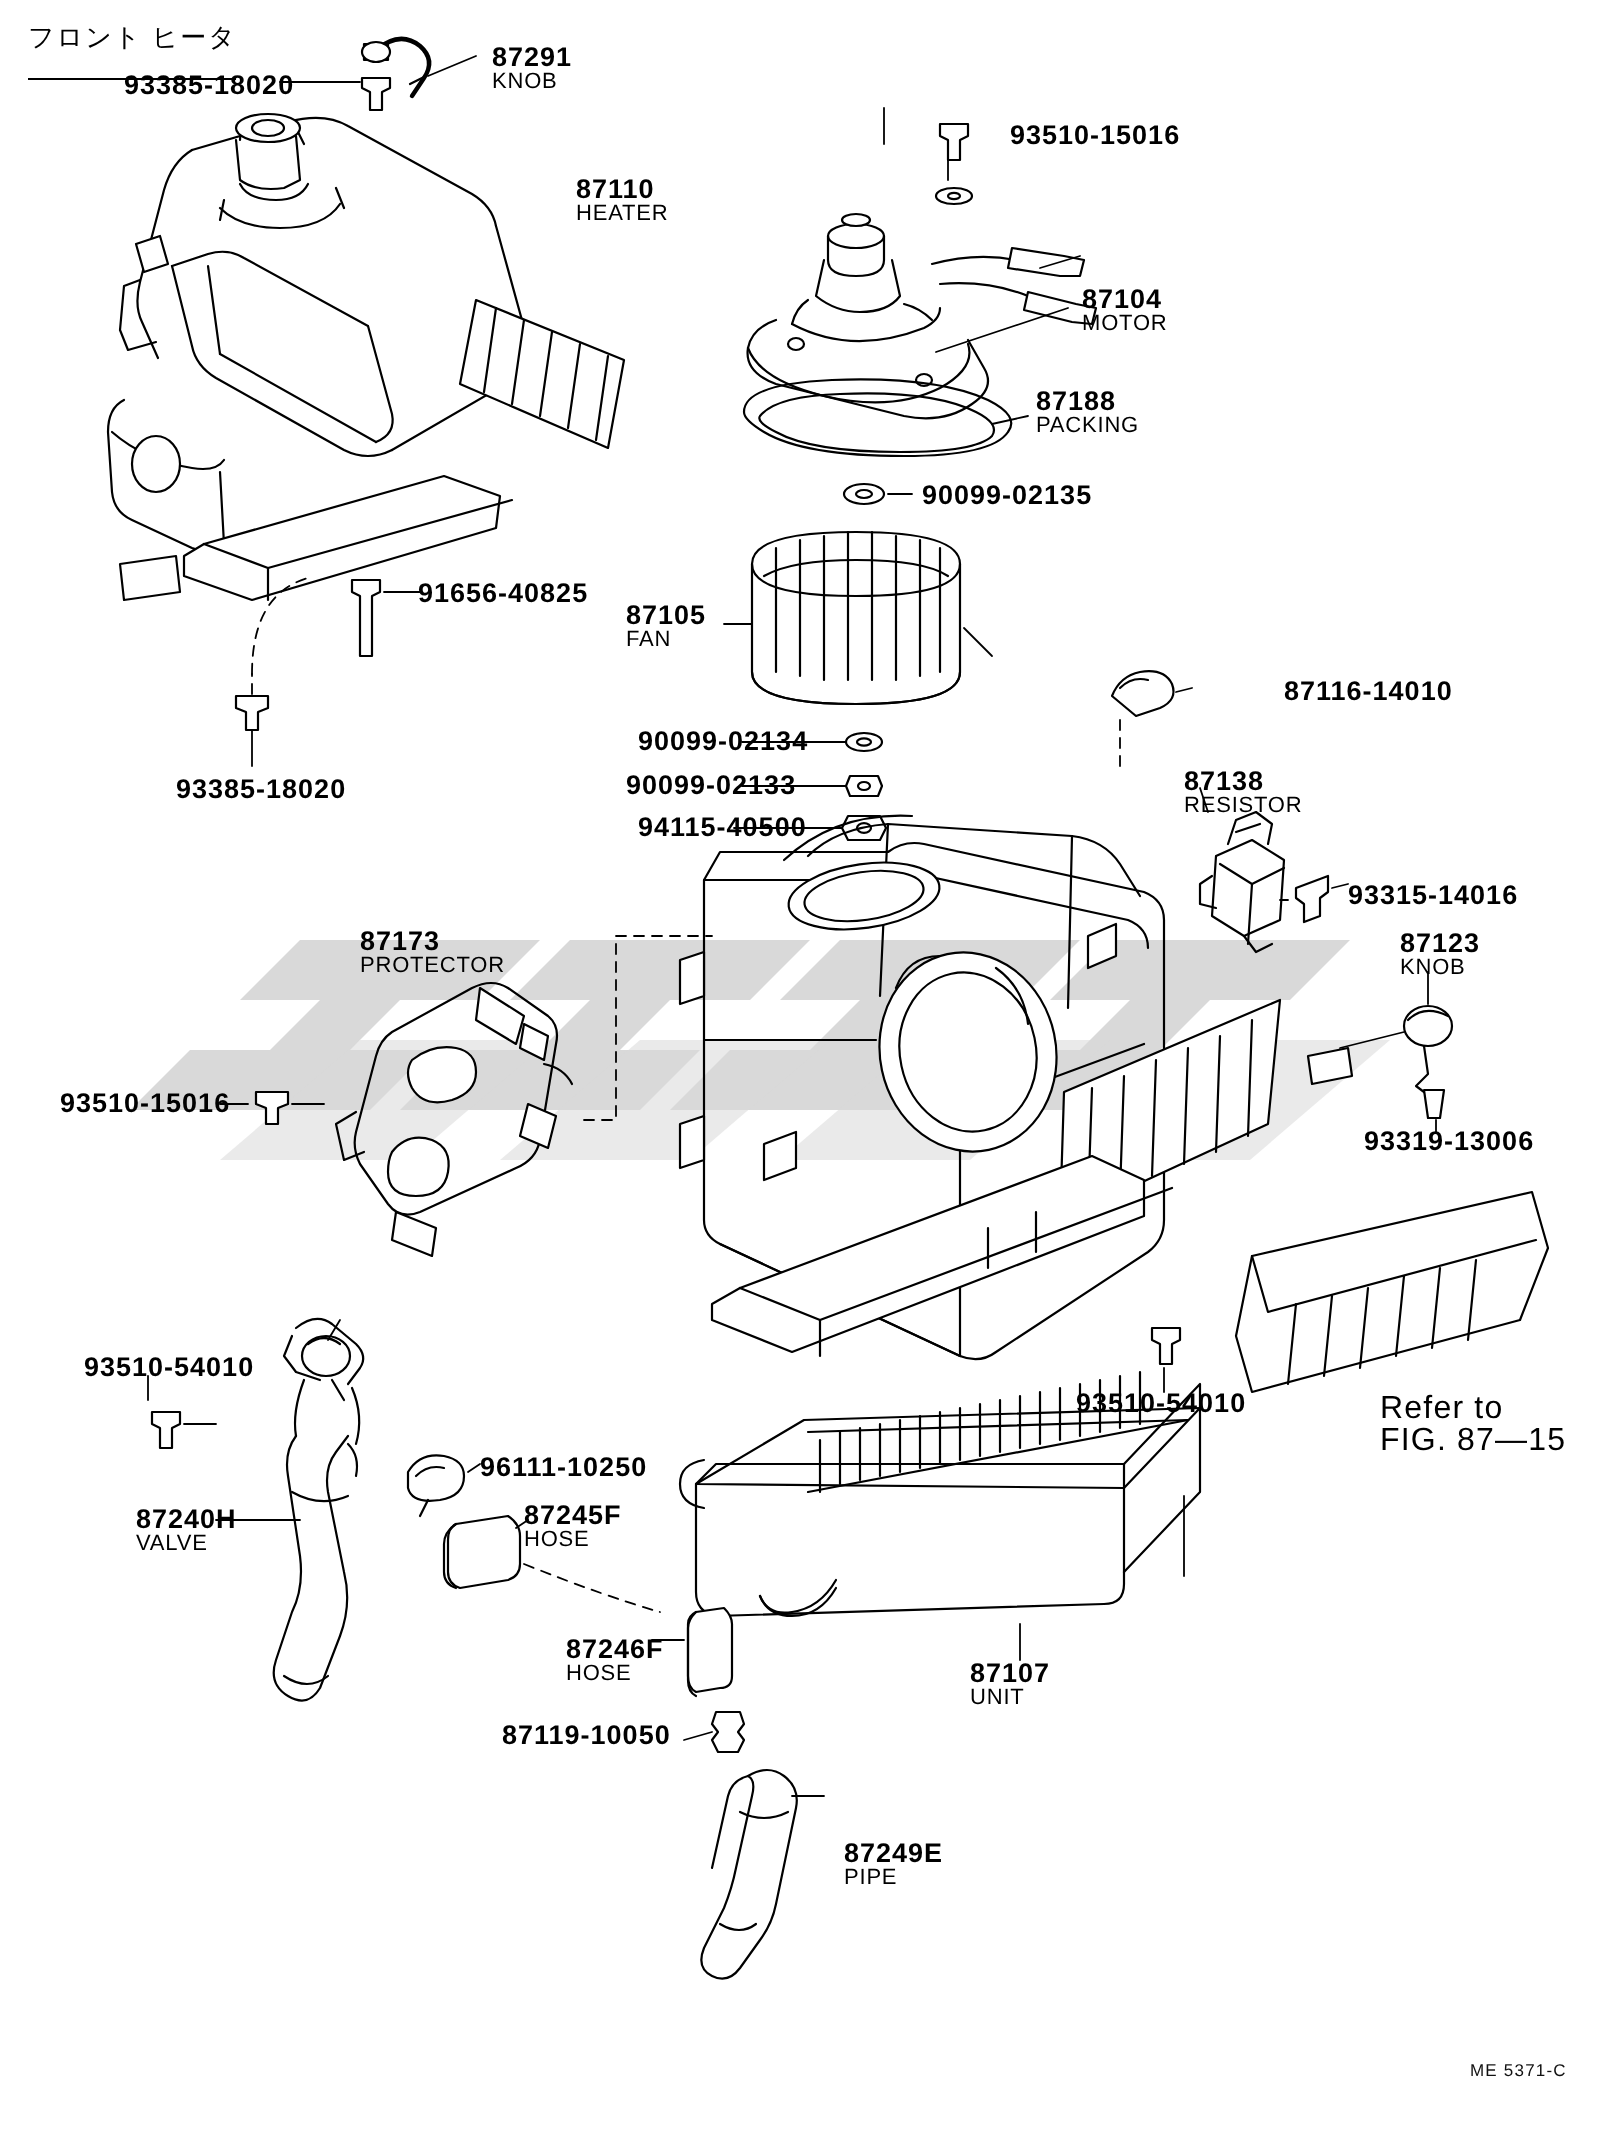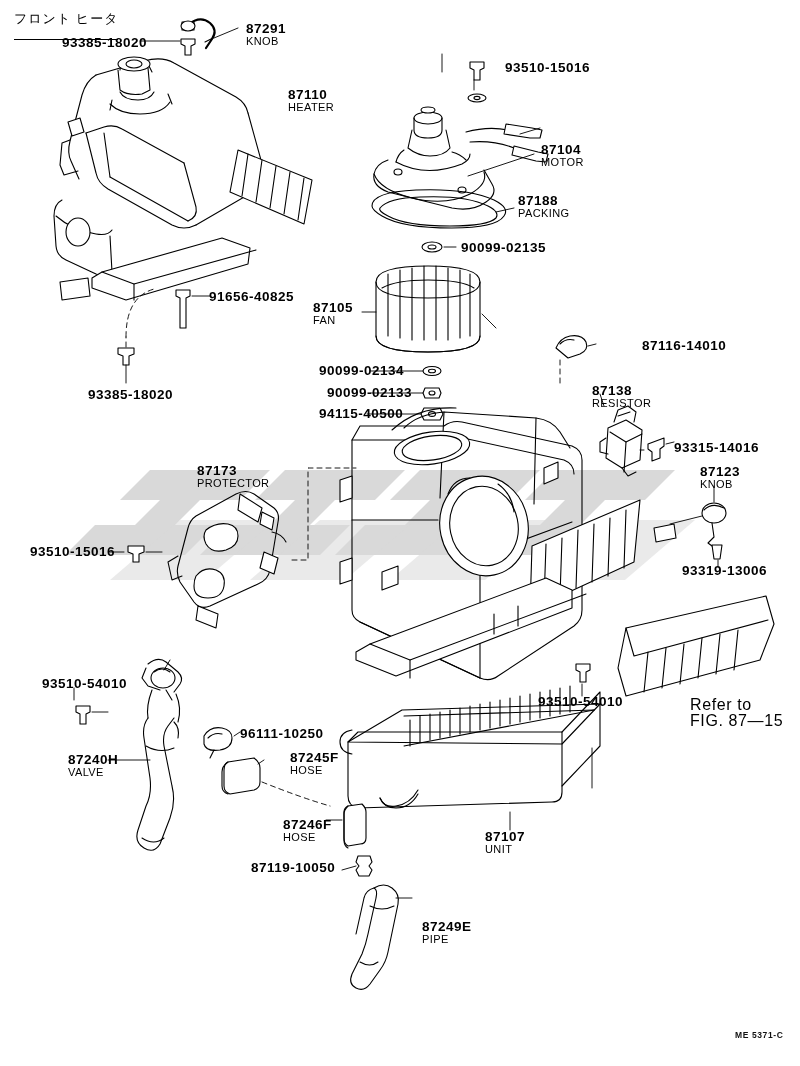--- a/index.html
+++ b/index.html
@@ -11,21 +11,21 @@
     position:relative;
     overflow:hidden;
   }
   #stage{position:absolute;left:0;top:0;width:800px;height:1066px;}
   .lbl{position:absolute;font-size:13px;line-height:13px;letter-spacing:0.2px;white-space:nowrap;}
   .lbl .num{display:block;font-size:13.5px;font-weight:bold;letter-spacing:0.5px;}
   .lbl .nm{display:block;font-size:11px;letter-spacing:0.4px;}
   .lbl.pn{font-size:12.5px;letter-spacing:0.2px;}
   .jp{position:absolute;font-size:13px;letter-spacing:1px;
       border-bottom:1.5px solid #000;padding-bottom:11px;}
-  .code{position:absolute;font-size:8.5px;letter-spacing:0.6px;color:#111;font-weight:bold;}
+  .code{position:absolute;font-size:8.5px;letter-spacing:0.6px;color:#111;}
   .refer{position:absolute;font-size:16px;line-height:16px;letter-spacing:0.6px;}
   svg{position:absolute;left:0;top:0;}
   .wm{position:absolute;left:0;top:0;width:800px;height:1066px;pointer-events:none;}
 </style>
 </head>
 <body>
 
 <div id="stage">
 
   <svg class="wm" viewBox="0 0 800 1066">
@@ -331,21 +331,21 @@
       <span class="nm">FAN</span>
     </div>
 
   <div class="lbl pn" style="left:88px;top:388px;">
       <span class="num">93385-18020</span>
     </div>
 
   <div class="lbl pn" style="left:319px;top:364px;">
       <span class="num">90099-02134</span>
     </div>
-  <div class="lbl pn" style="left:327px;top:386px;text-align:center;">
+  <div class="lbl pn" style="left:313px;top:386px;text-align:center;">
       <span class="num">90099-02133</span>
     </div>
   <div class="lbl pn" style="left:319px;top:407px;">
       <span class="num">94115-40500</span>
     </div>
 
   <div class="lbl pn" style="left:597px;top:339px;margin-left:45px;">
       <span class="num">87116-14010</span>
     </div>
 
@@ -356,21 +356,21 @@
 
   <div class="lbl pn" style="left:674px;top:441px;">
       <span class="num">93315-14016</span>
     </div>
 
   <div class="lbl" style="left:700px;top:465px;">
       <span class="num">87123</span>
       <span class="nm">KNOB</span>
     </div>
 
-  <div class="lbl" style="left:180px;top:464px;margin-left:17px;">
+  <div class="lbl" style="left:180px;top:464px;">
       <span class="num">87173</span>
       <span class="nm">PROTECTOR</span>
     </div>
 
   <div class="lbl pn" style="left:30px;top:545px;">
       <span class="num">93510-15016</span>
     </div>
 
   <div class="lbl pn" style="left:682px;top:564px;">
       <span class="num">93319-13006</span>
@@ -382,21 +382,21 @@
 
   <div class="lbl" style="left:68px;top:753px;">
       <span class="num">87240H</span>
       <span class="nm">VALVE</span>
     </div>
 
   <div class="lbl pn" style="left:240px;top:727px;">
       <span class="num">96111-10250</span>
     </div>
 
-  <div class="lbl" style="left:262px;top:751px;margin-left:28px;">
+  <div class="lbl" style="left:262px;top:751px;">
       <span class="num">87245F</span>
       <span class="nm">HOSE</span>
     </div>
 
   <div class="lbl" style="left:283px;top:818px;">
       <span class="num">87246F</span>
       <span class="nm">HOSE</span>
     </div>
 
   <div class="lbl pn" style="left:251px;top:861px;">

